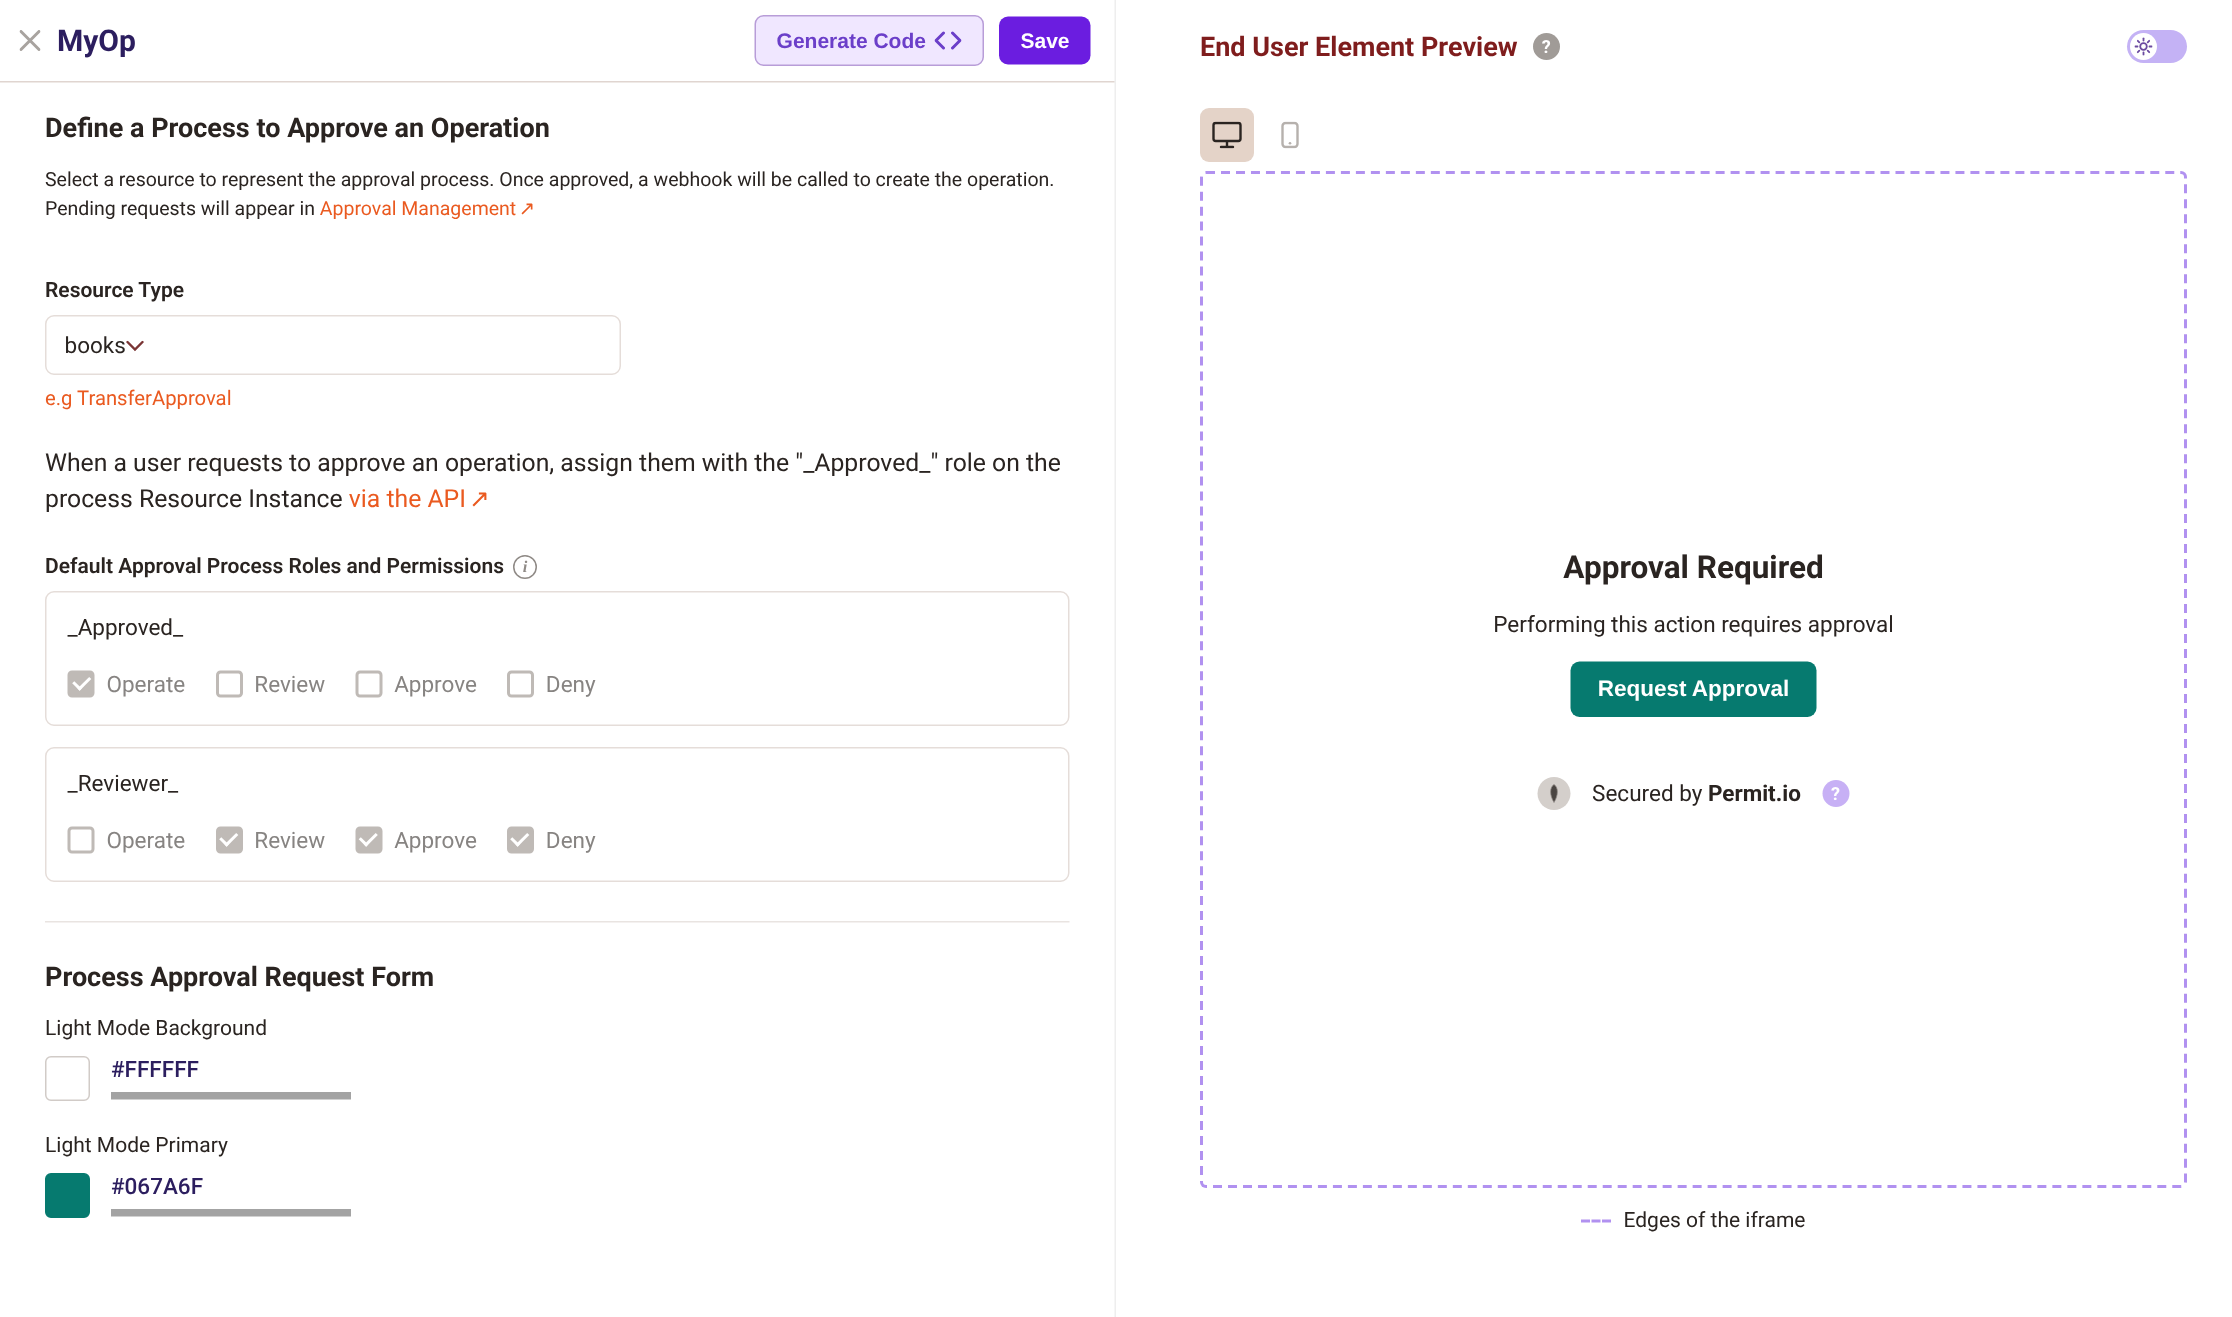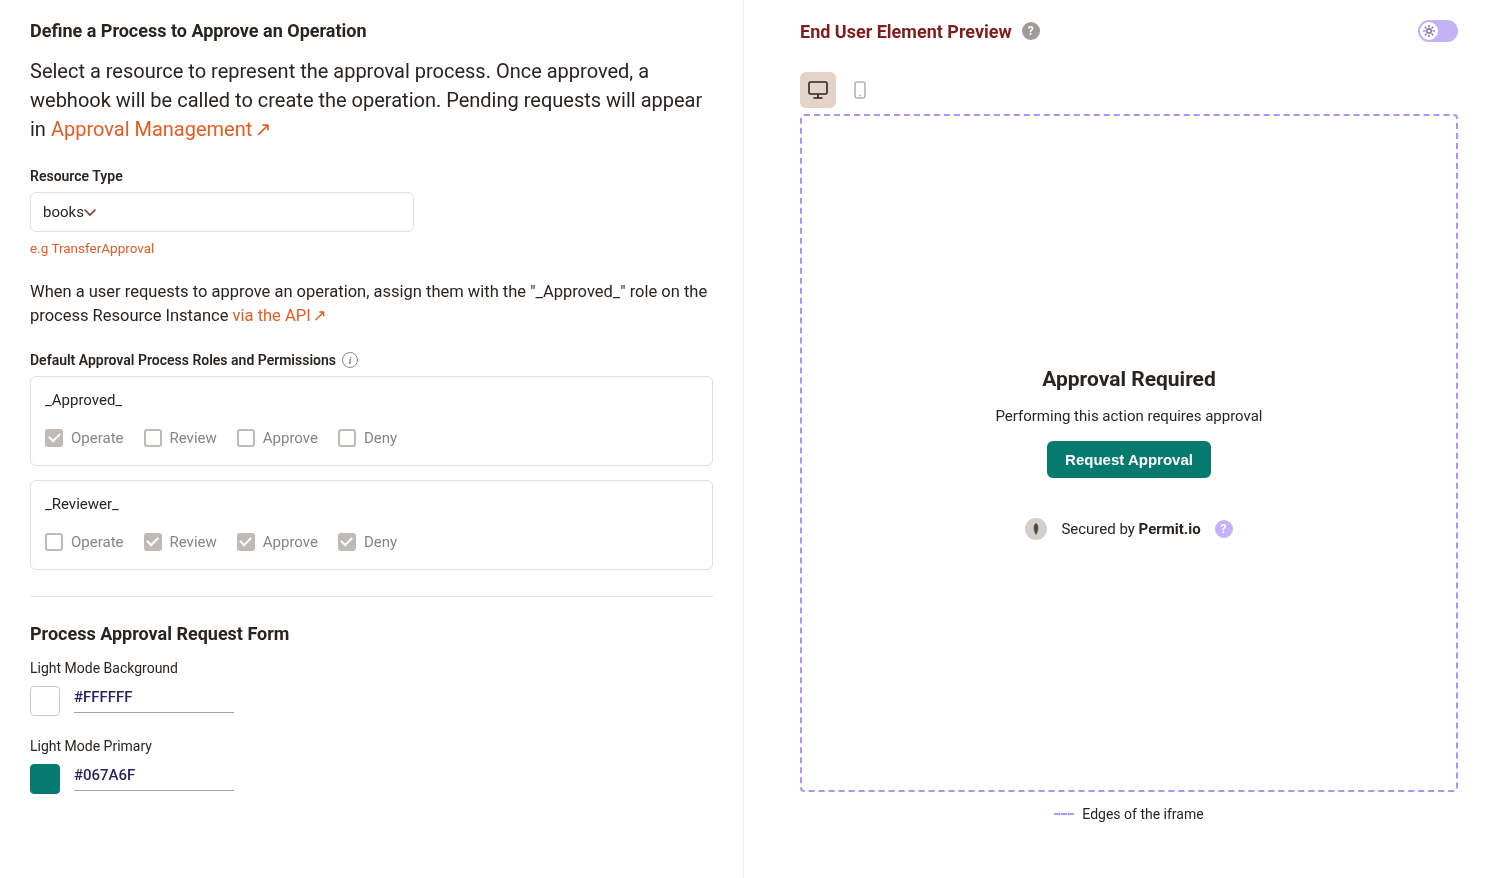--- a/index.html
+++ b/index.html
@@ -67,24 +67,24 @@
   overflow-y: auto;
   flex: 1;
 }
 .section-title {
   font-size: 18px;
   font-weight: 700;
   color: #2a2421;
   margin-bottom: 16px;
 }
 .intro {
-  font-size: 20px;
+  font-size: 13px;
   line-height: 1.45;
   color: #2a2421;
-  margin-bottom: 24px;
+  margin-bottom: 36px;
 }
 .link-orange {
   color: #ea5a20;
   text-decoration: none;
 }
 .field-label {
   font-size: 14px;
   font-weight: 600;
   color: #2a2421;
   margin-bottom: 8px;
@@ -172,21 +172,21 @@
 }
 .swatch {
   width: 30px;
   height: 30px;
   border: 1px solid #d1cbc7;
   border-radius: 4px;
 }
 .color-value {
   font-size: 15px;
   color: #2c1e5f;
-  border-bottom: 1px solid #a3a3a3;
+  border-bottom: 5px solid #a3a3a3;
   padding-bottom: 6px;
   width: 160px;
   font-weight: 500;
 }
 .info-icon {
   width: 16px;
   height: 16px;
   border: 1.5px solid #8f8a86;
   border-radius: 50%;
   display: inline-flex;
@@ -344,20 +344,35 @@
 .dash-sample {
   display: inline-block;
   width: 20px;
   border-top: 2px dashed #b191f0;
 }
 </style>
 </head>
 <body>
 
 <div class="left-panel">
+  <div class="header">
+    <div class="close-x">
+      <svg width="14" height="14" viewBox="0 0 14 14">
+          <path d="M1 1 L13 13 M13 1 L1 13" stroke="#a8a39f" stroke-width="2" fill="none" stroke-linecap="round"></path>
+        </svg>
+    </div>
+    <div class="title">MyOp</div>
+    <button class="btn btn-gen">
+      <span>Generate Code</span>
+      <svg width="18" height="14" viewBox="0 0 18 14">
+          <path d="M6 2 L1 7 L6 12 M12 2 L17 7 L12 12" stroke="#6b3fc9" stroke-width="2" fill="none" stroke-linecap="round" stroke-linejoin="round"></path>
+        </svg>
+    </button>
+    <button class="btn btn-save">Save</button>
+  </div>
 
   <div class="content">
     <div class="section-title">Define a Process to Approve an Operation</div>
 
     <p class="intro">
       <span>Select a resource to represent the approval process. Once approved, a webhook will be called to create the operation. Pending requests will appear in </span>
       <a href="#" class="link-orange"><span>Approval Management</span> ↗</a>
     </p>
 
     <div class="field-label">Resource Type</div>

